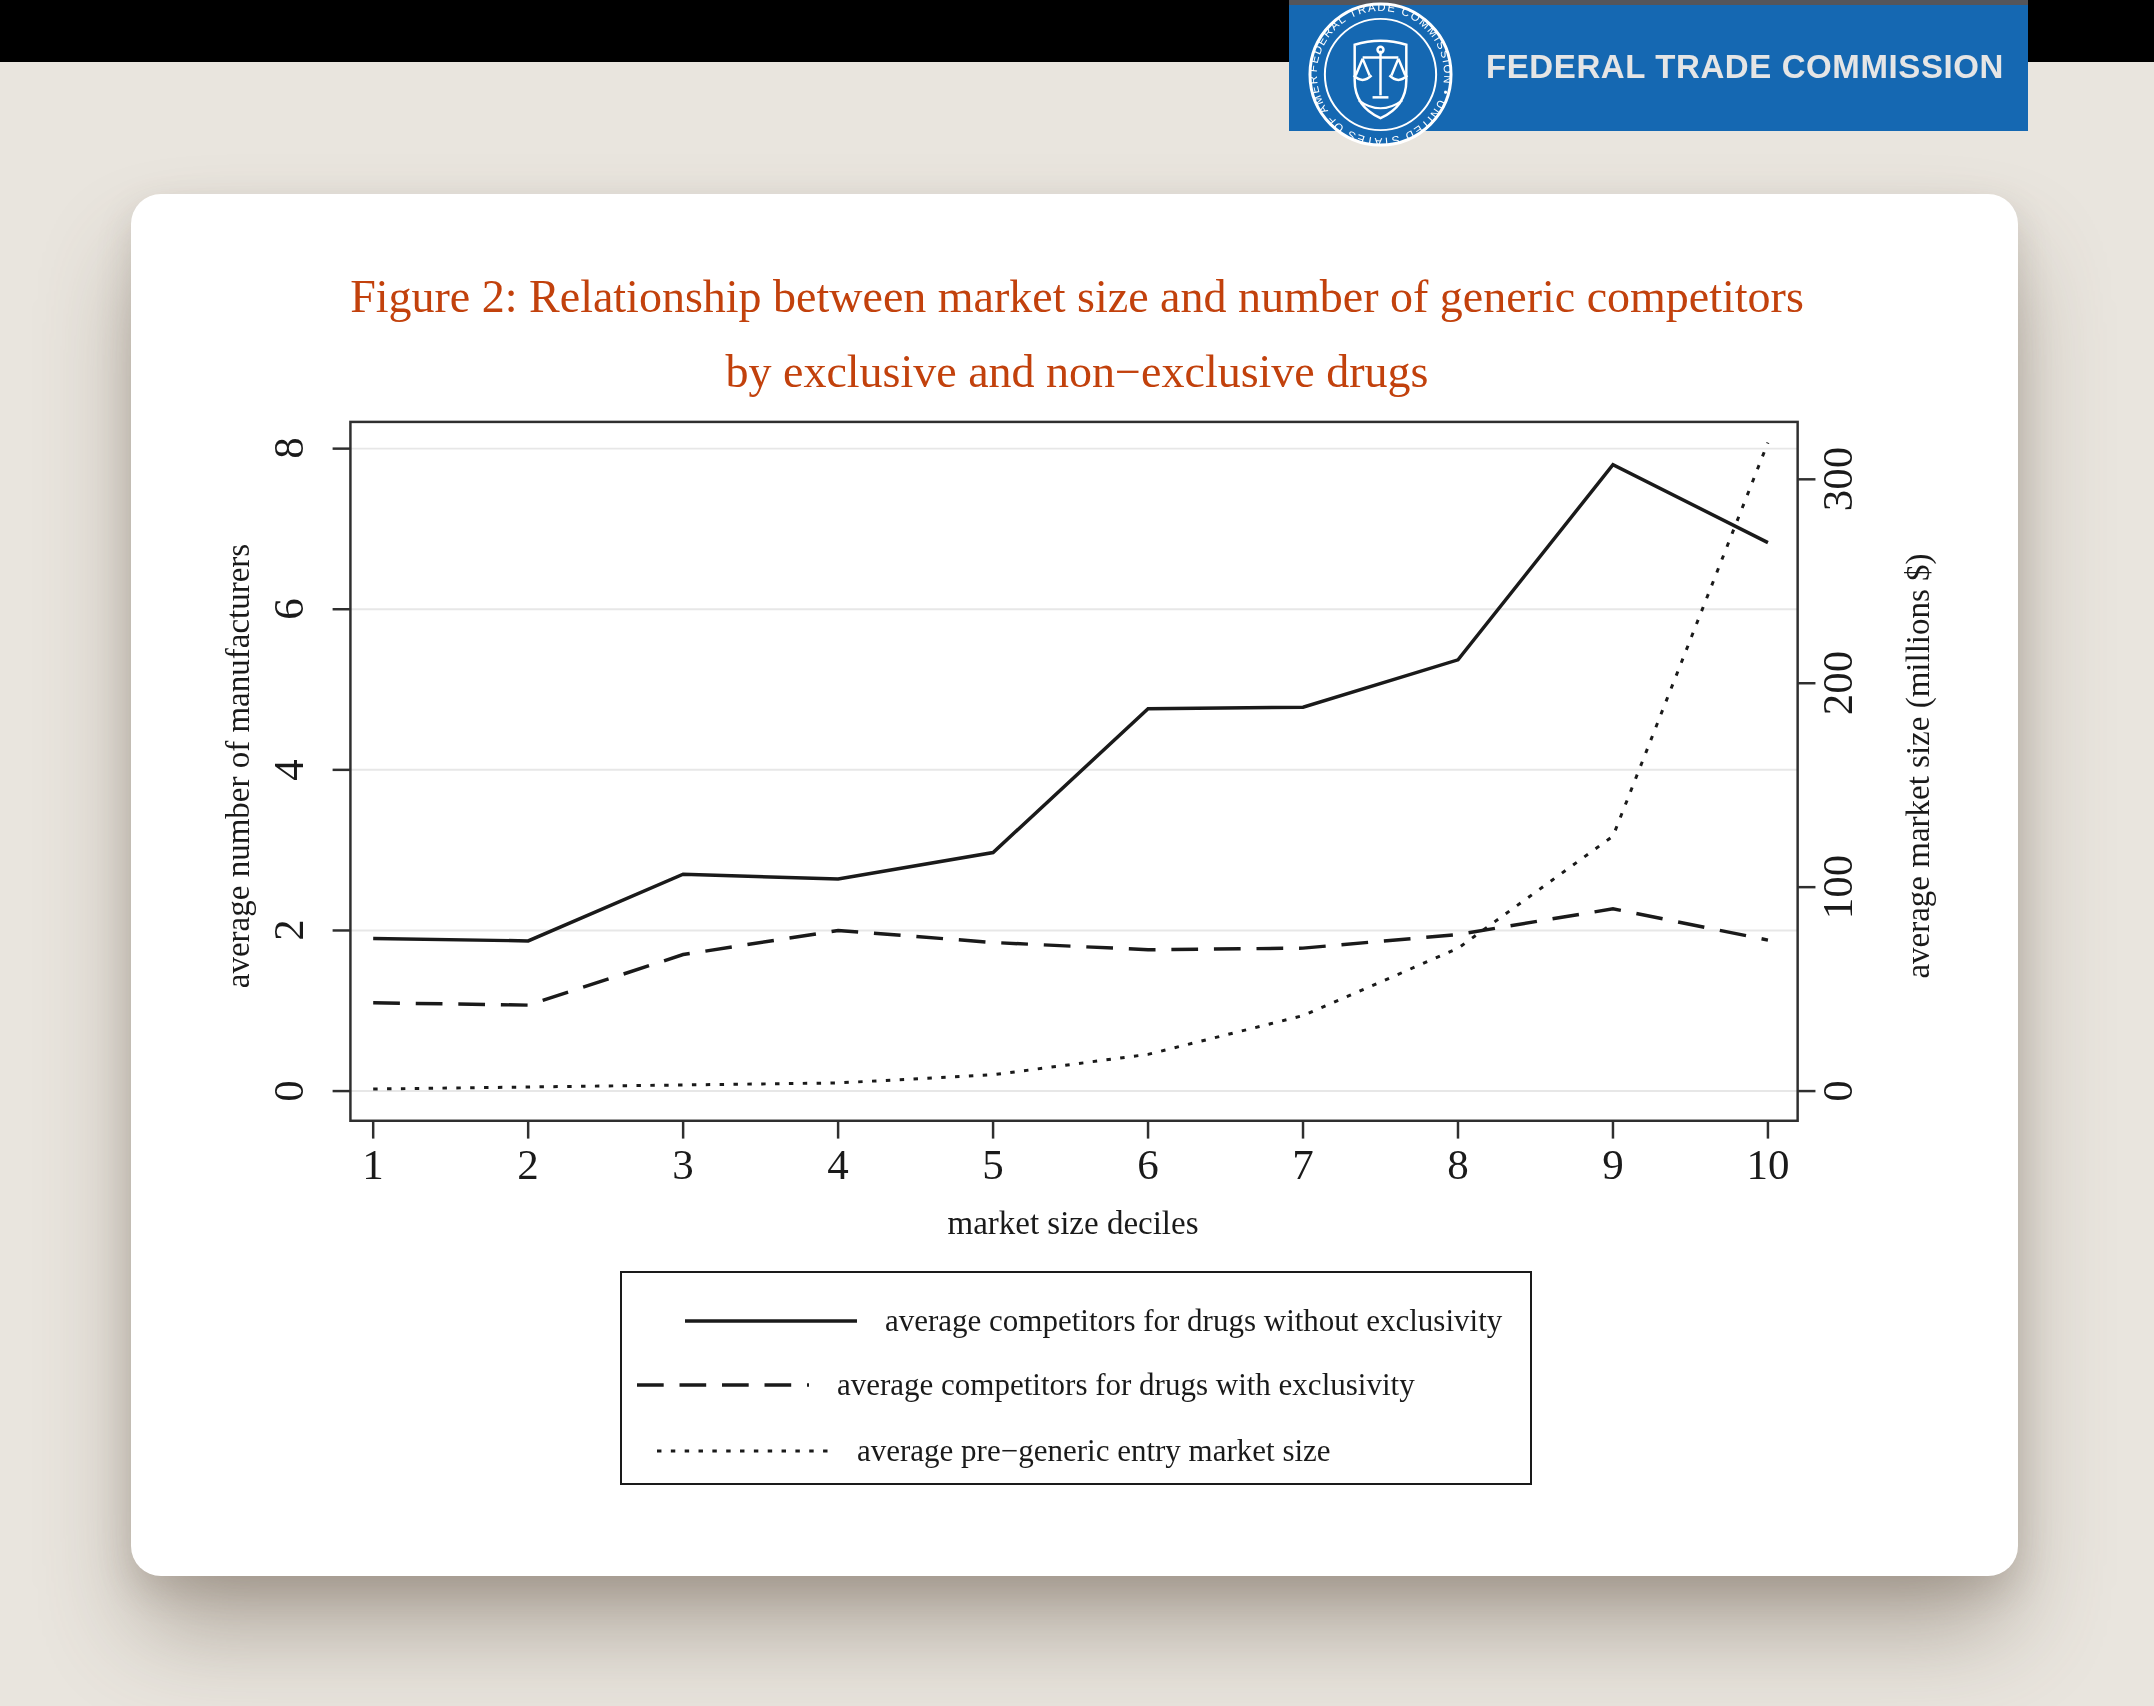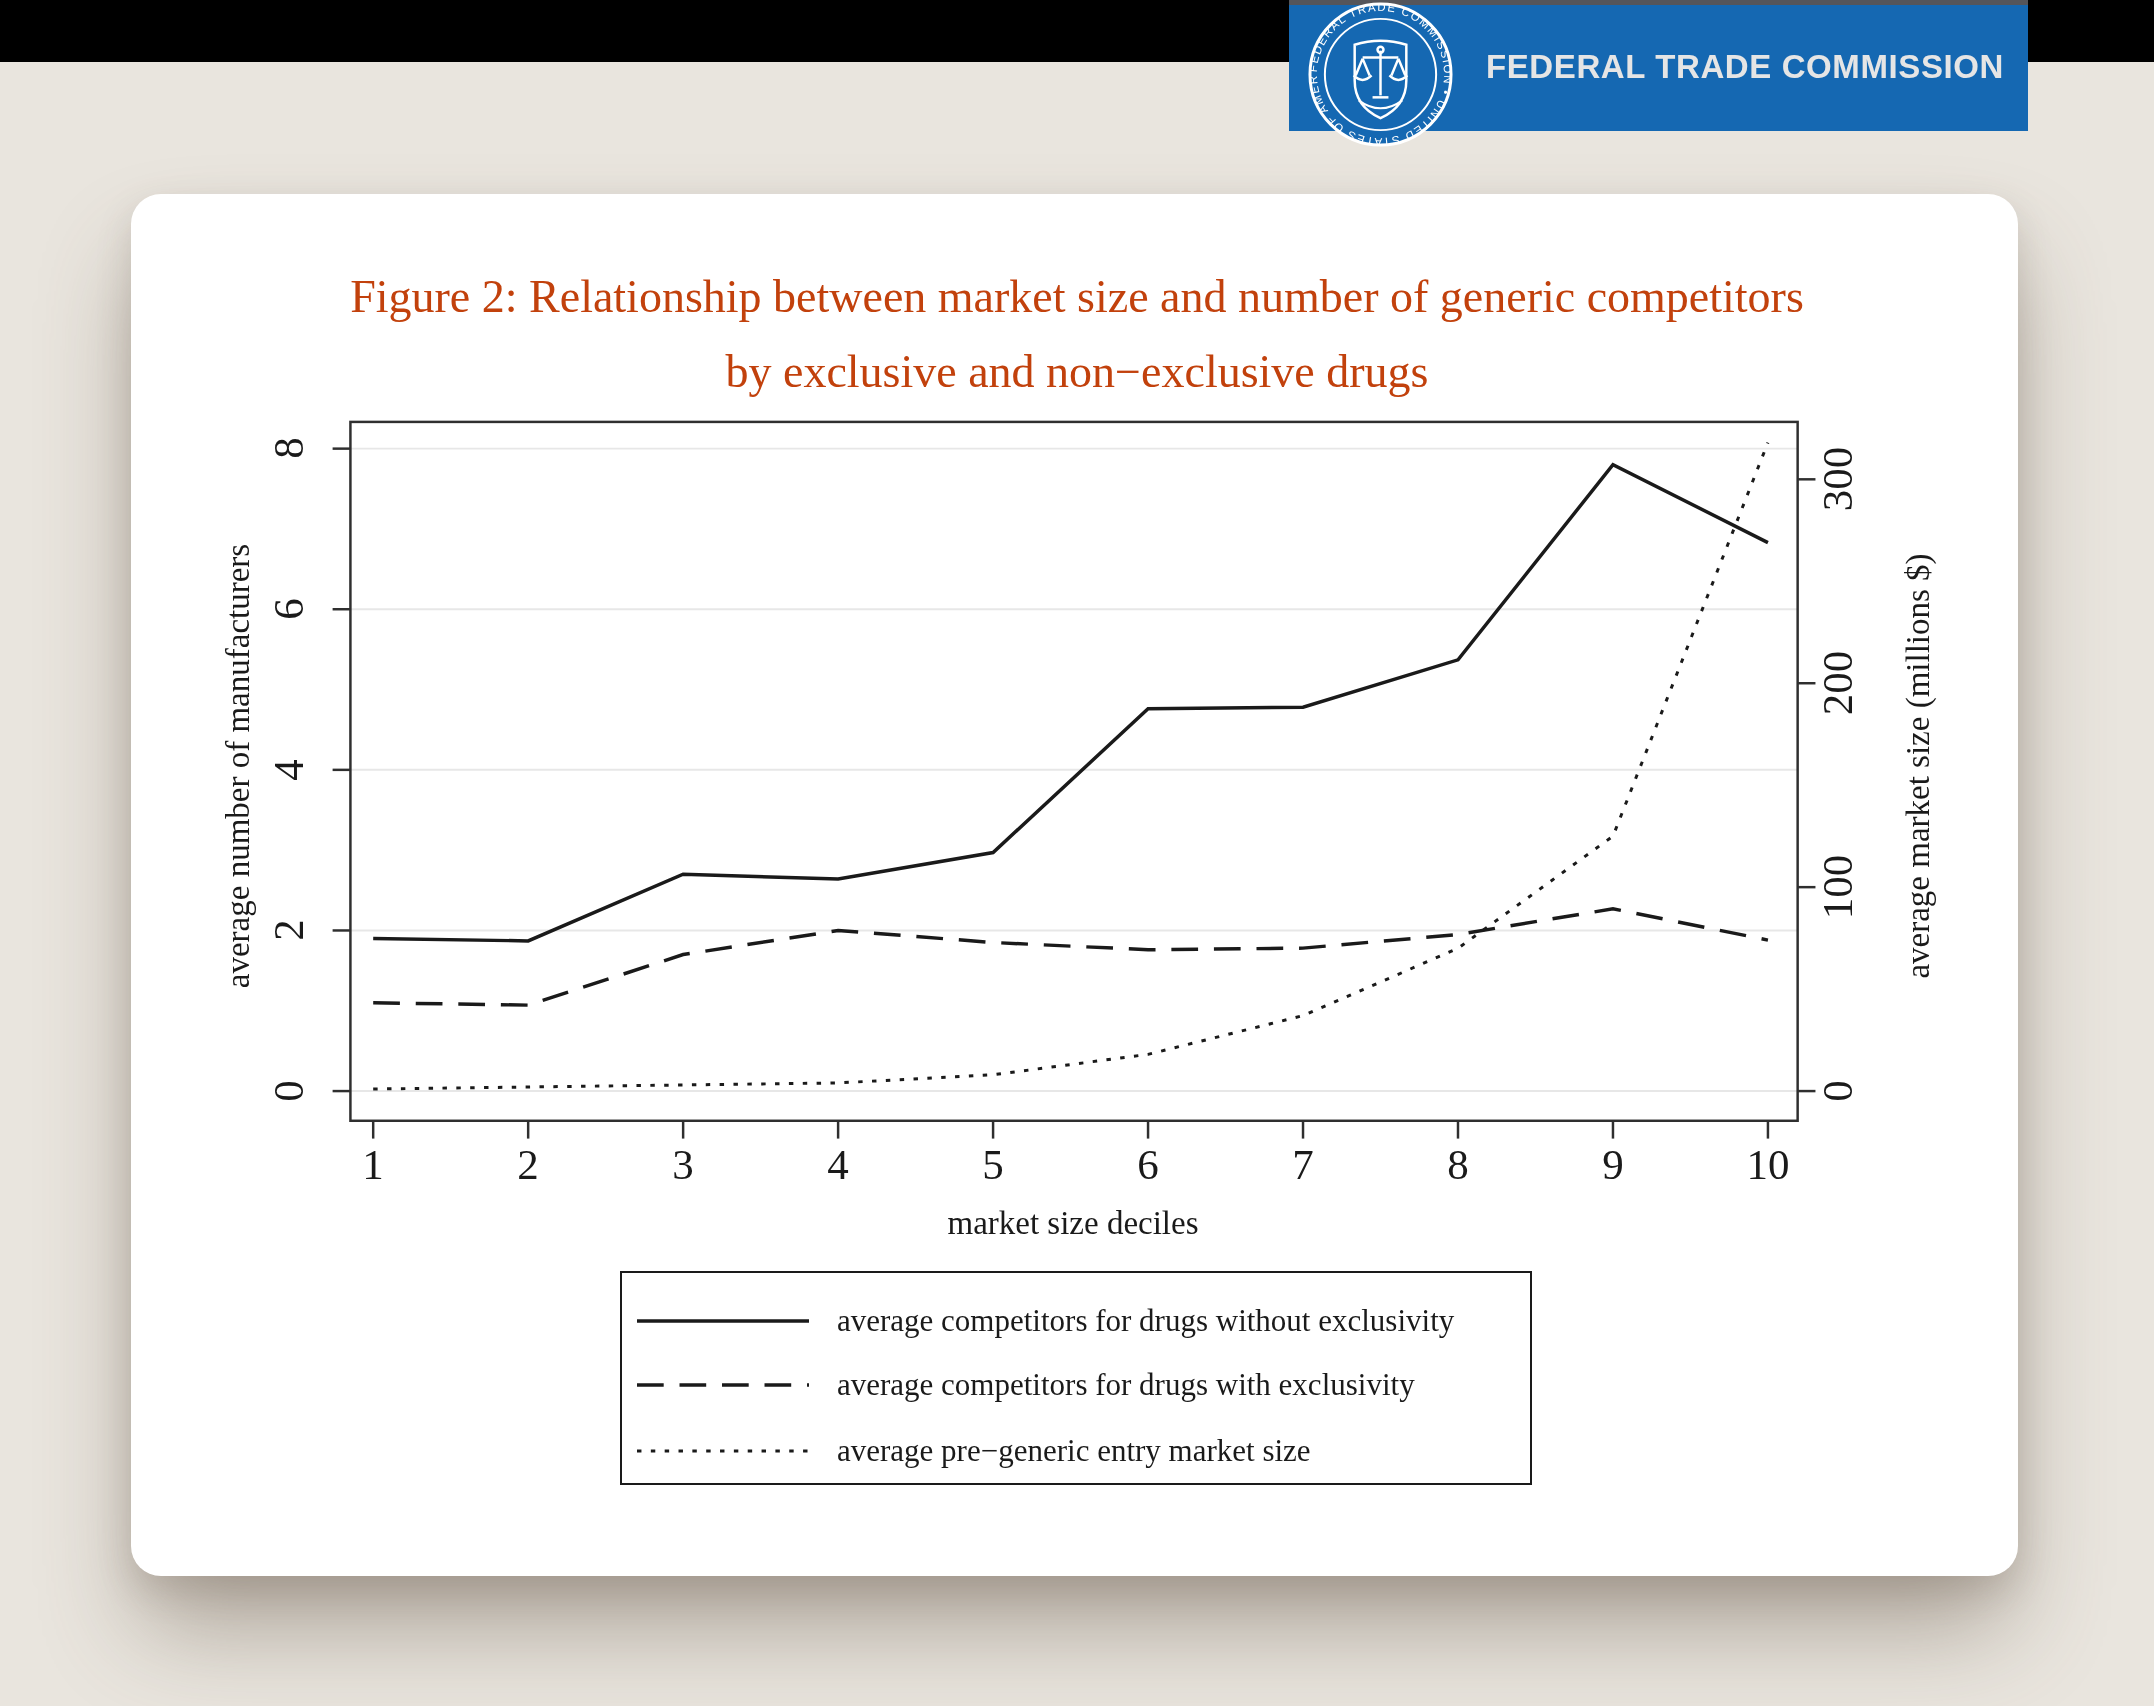--- a/index.html
+++ b/index.html
@@ -132,32 +132,32 @@
     <div class="tick-label hor" style="left: 838px; top: 1164px;">4</div>
     <div class="tick-label hor" style="left: 993px; top: 1164px;">5</div>
     <div class="tick-label hor" style="left: 1148px; top: 1164px;">6</div>
     <div class="tick-label hor" style="left: 1303px; top: 1164px;">7</div>
     <div class="tick-label hor" style="left: 1458px; top: 1164px;">8</div>
     <div class="tick-label hor" style="left: 1613px; top: 1164px;">9</div>
     <div class="tick-label hor" style="left: 1768px; top: 1164px; text-align: center;">10</div>
   </div>
 
 <div class="legend" id="legend">
-    <div class="legend-row" style="top: 32px;">
+    <div class="legend-row" style="top: 32px; padding-left: 48px;">
       <svg width="172" height="10" viewBox="0 0 174 10">
         <line x1="0" y1="5" x2="174" y2="5" stroke="#1a1a1a" stroke-width="3.5"></line>
       </svg>
       <span class="legend-text">average competitors for drugs without exclusivity</span>
     </div>
     <div class="legend-row" style="top: 96px;">
       <svg width="172" height="10" viewBox="0 0 174 10">
         <line x1="0" y1="5" x2="174" y2="5" stroke="#1a1a1a" stroke-width="3.5" stroke-dasharray="27 16"></line>
       </svg>
       <span class="legend-text">average competitors for drugs with exclusivity</span>
     </div>
-    <div class="legend-row" style="top: 162px;">
+    <div class="legend-row" style="top: 162px; padding-left: 20px;">
       <svg width="172" height="10" viewBox="0 0 174 10">
         <line x1="0" y1="5" x2="174" y2="5" stroke="#1a1a1a" stroke-width="3" stroke-dasharray="4.5 9.5"></line>
       </svg>
       <span class="legend-text">average pre−generic entry market size</span>
     </div>
   </div>
 
 
 </body></html>

